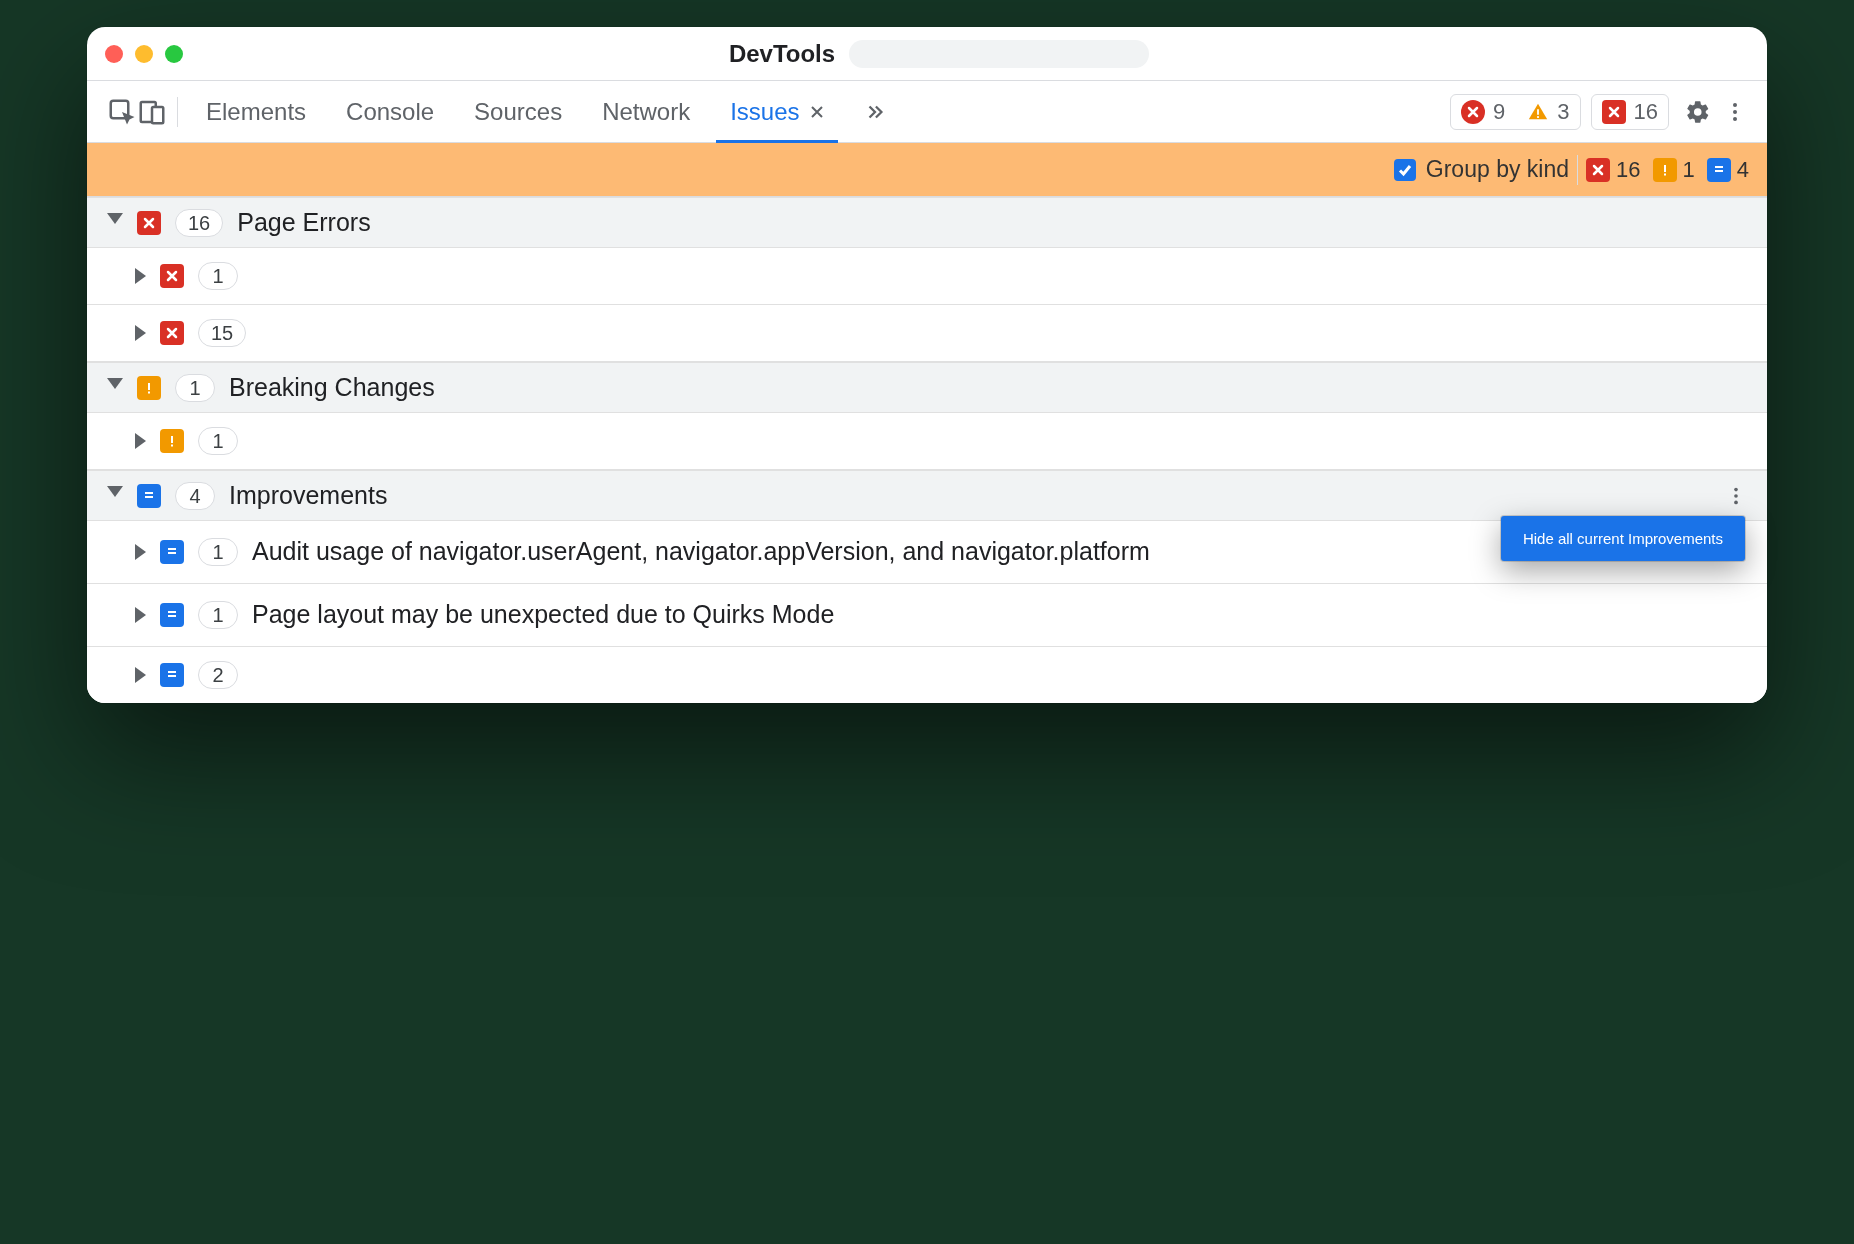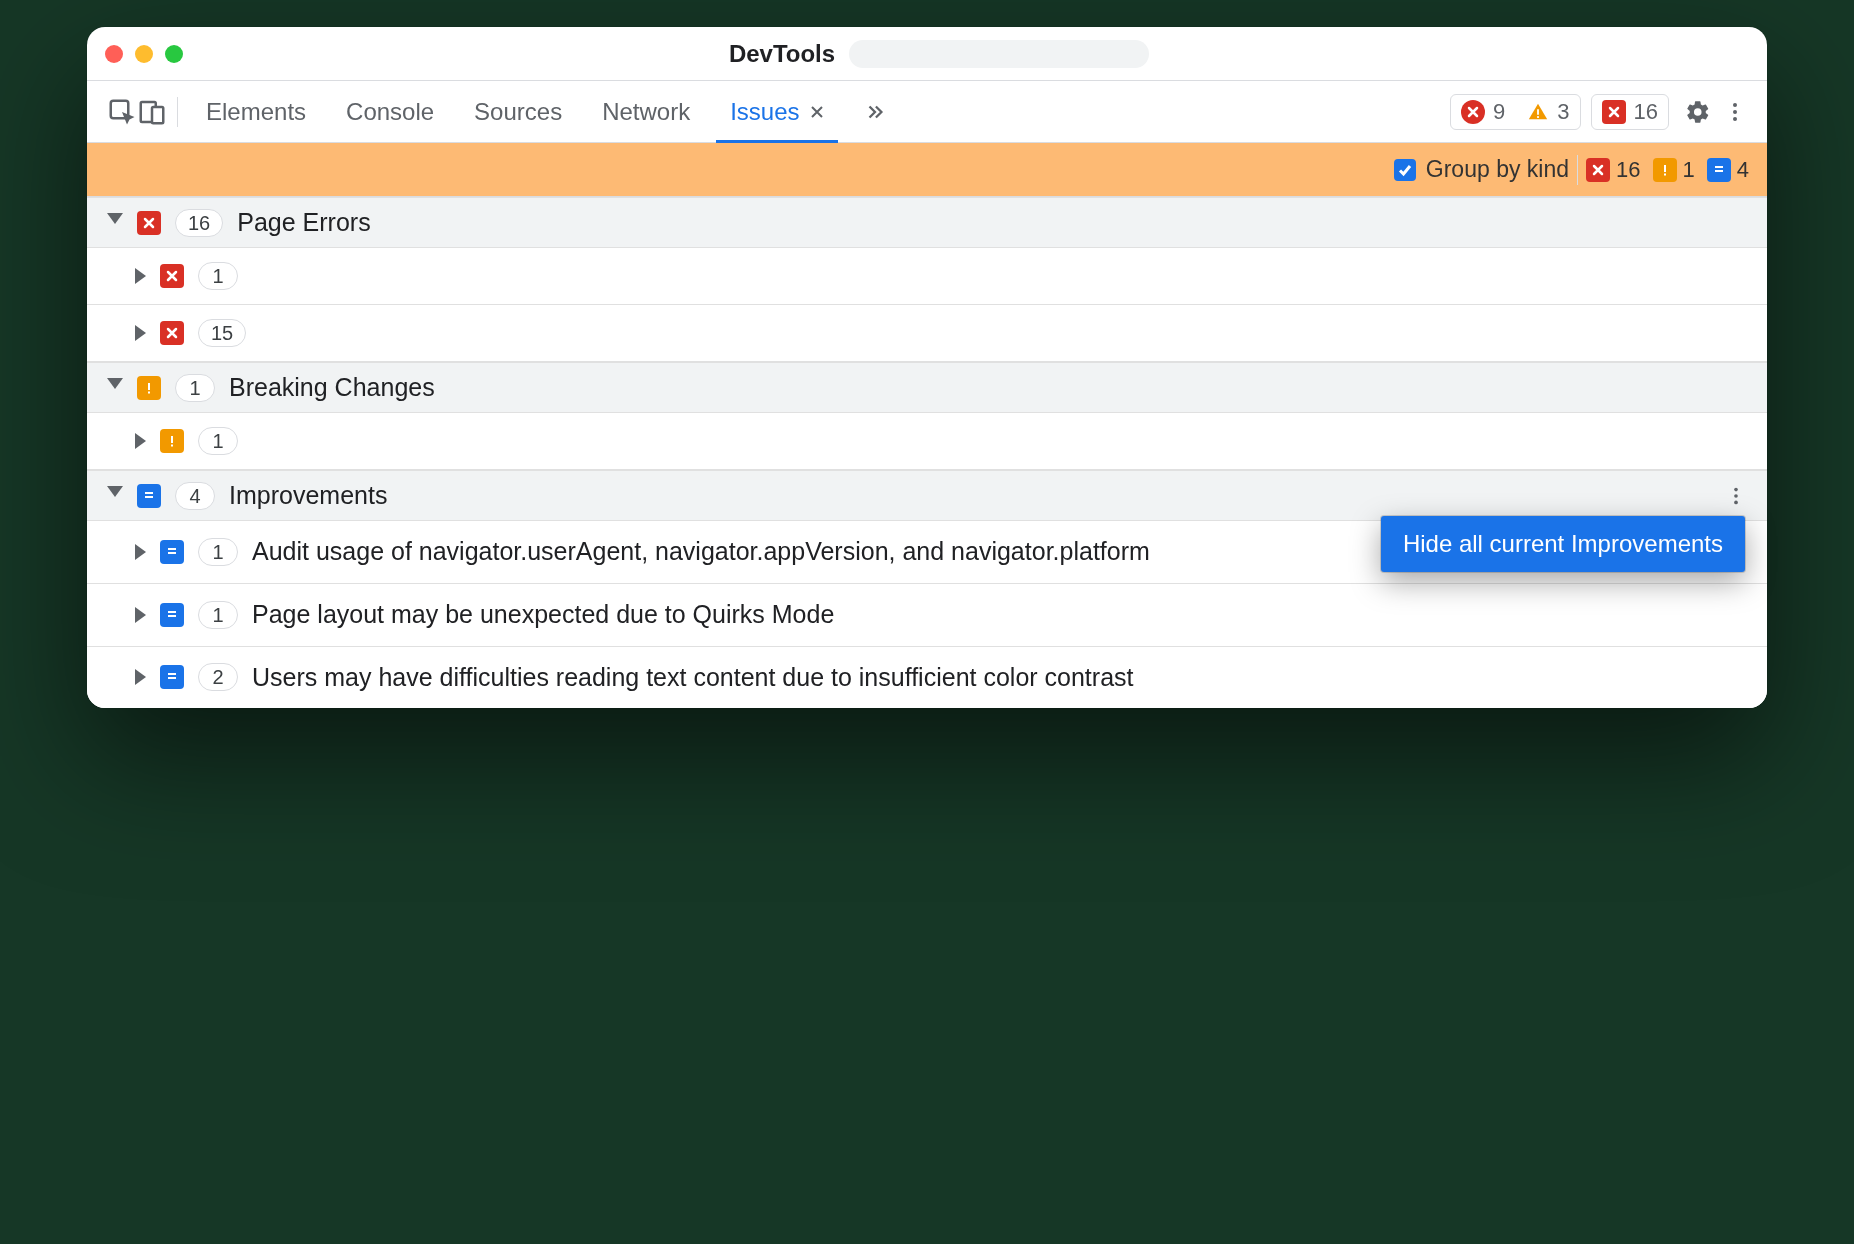--- a/index.html
+++ b/index.html
@@ -141,21 +141,21 @@
     border-bottom:1px solid var(--border-light);
     background:#fff;
   }
   .row .title { flex:1; line-height:1.35; }
 
   
   .context-menu{
     position:absolute;
     right: 22px; top: 0px; bottom:auto;
     background:#1a73e8; color:#fff;
-    font-size:24px; padding:14px 22px; border-radius:3px;
+    font-size:15px; padding:14px 22px; border-radius:3px;
     box-shadow:0 0 0 1px rgba(0,0,0,.15), 0 10px 30px rgba(0,0,0,.35);
     white-space:nowrap;
     z-index:50;
   }
   .context-wrap{position:relative;}
 
   
   svg { display:block; }
 </style>
 </head>
@@ -406,19 +406,18 @@
       </div>
       <div class="row" style="border-bottom:none; border-radius:0 0 18px 18px;">
         <span class="disclosure tri-right"></span>
         <span class="badge speech info">
             <svg viewBox="0 0 16 16">
               <rect x="4" y="4" width="8" height="2" fill="#fff"></rect>
               <rect x="4" y="8" width="8" height="2" fill="#fff"></rect>
             </svg>
           </span>
         <span class="pill">2</span>
-        <span class="title">Users may have difficulties reading text content due to insufficient color contrast</span>
       </div>
 
     </div>
 
   </div>
 </div>
 
 </body></html>

